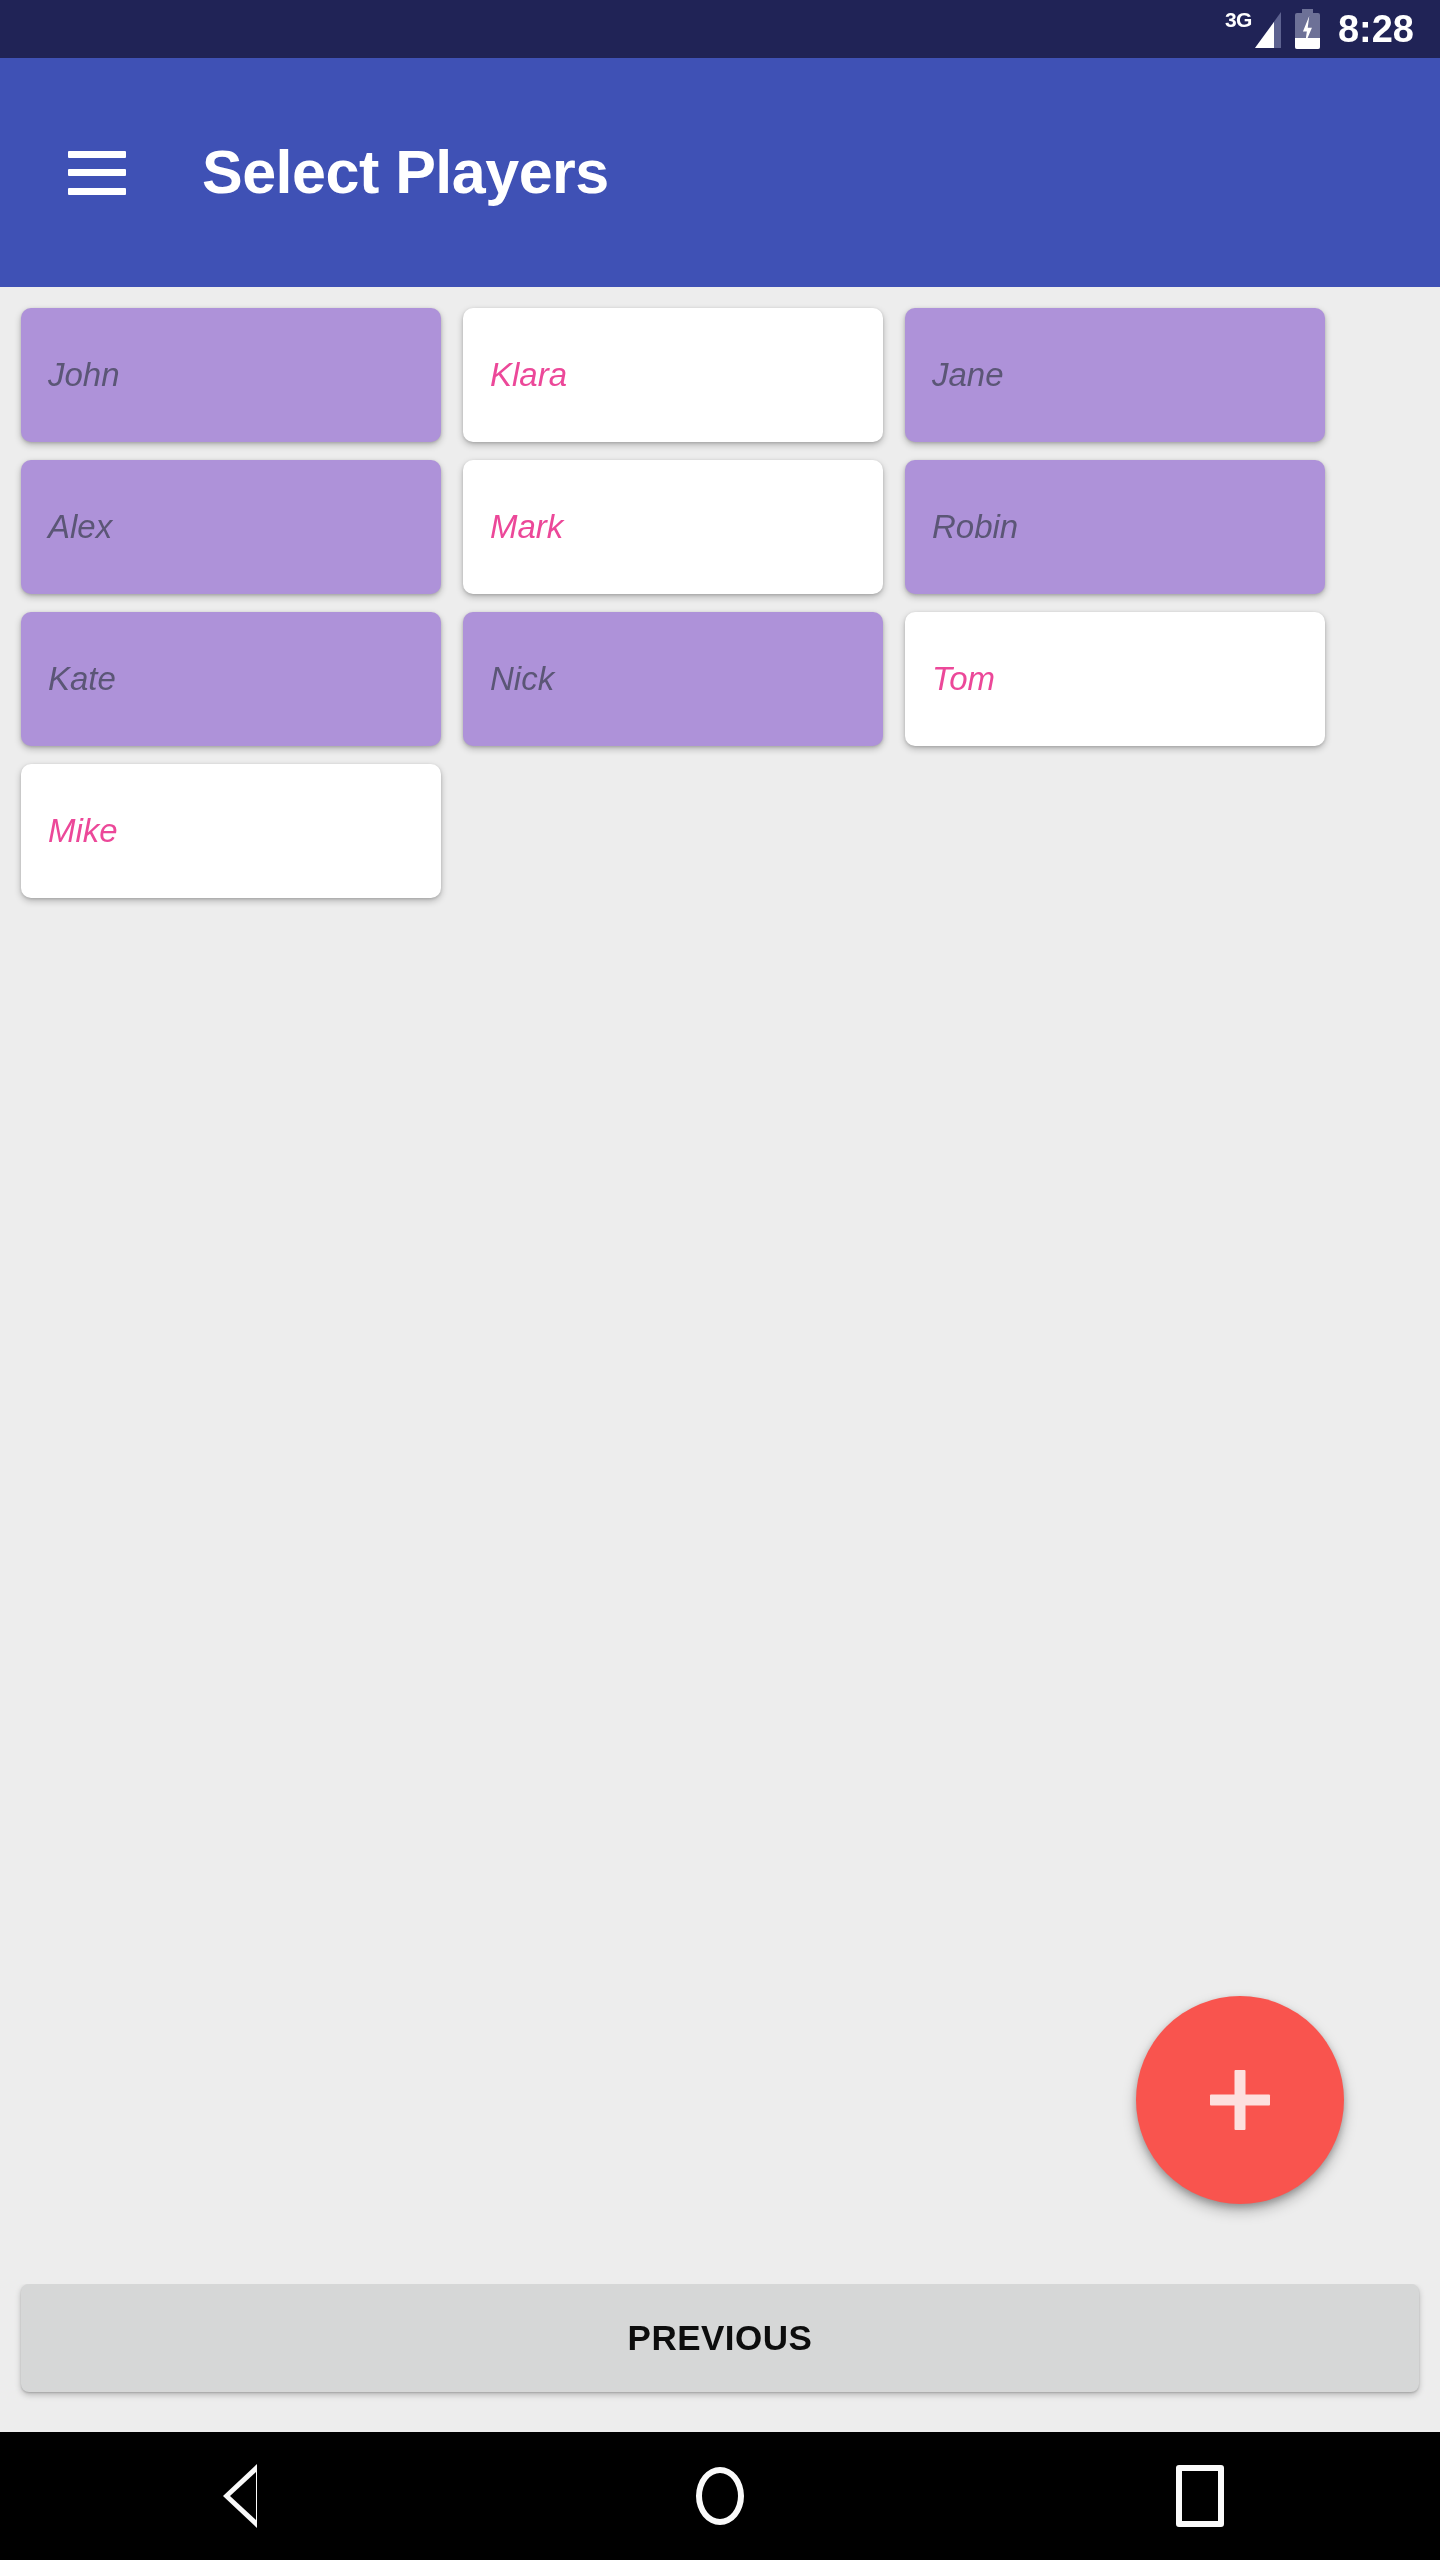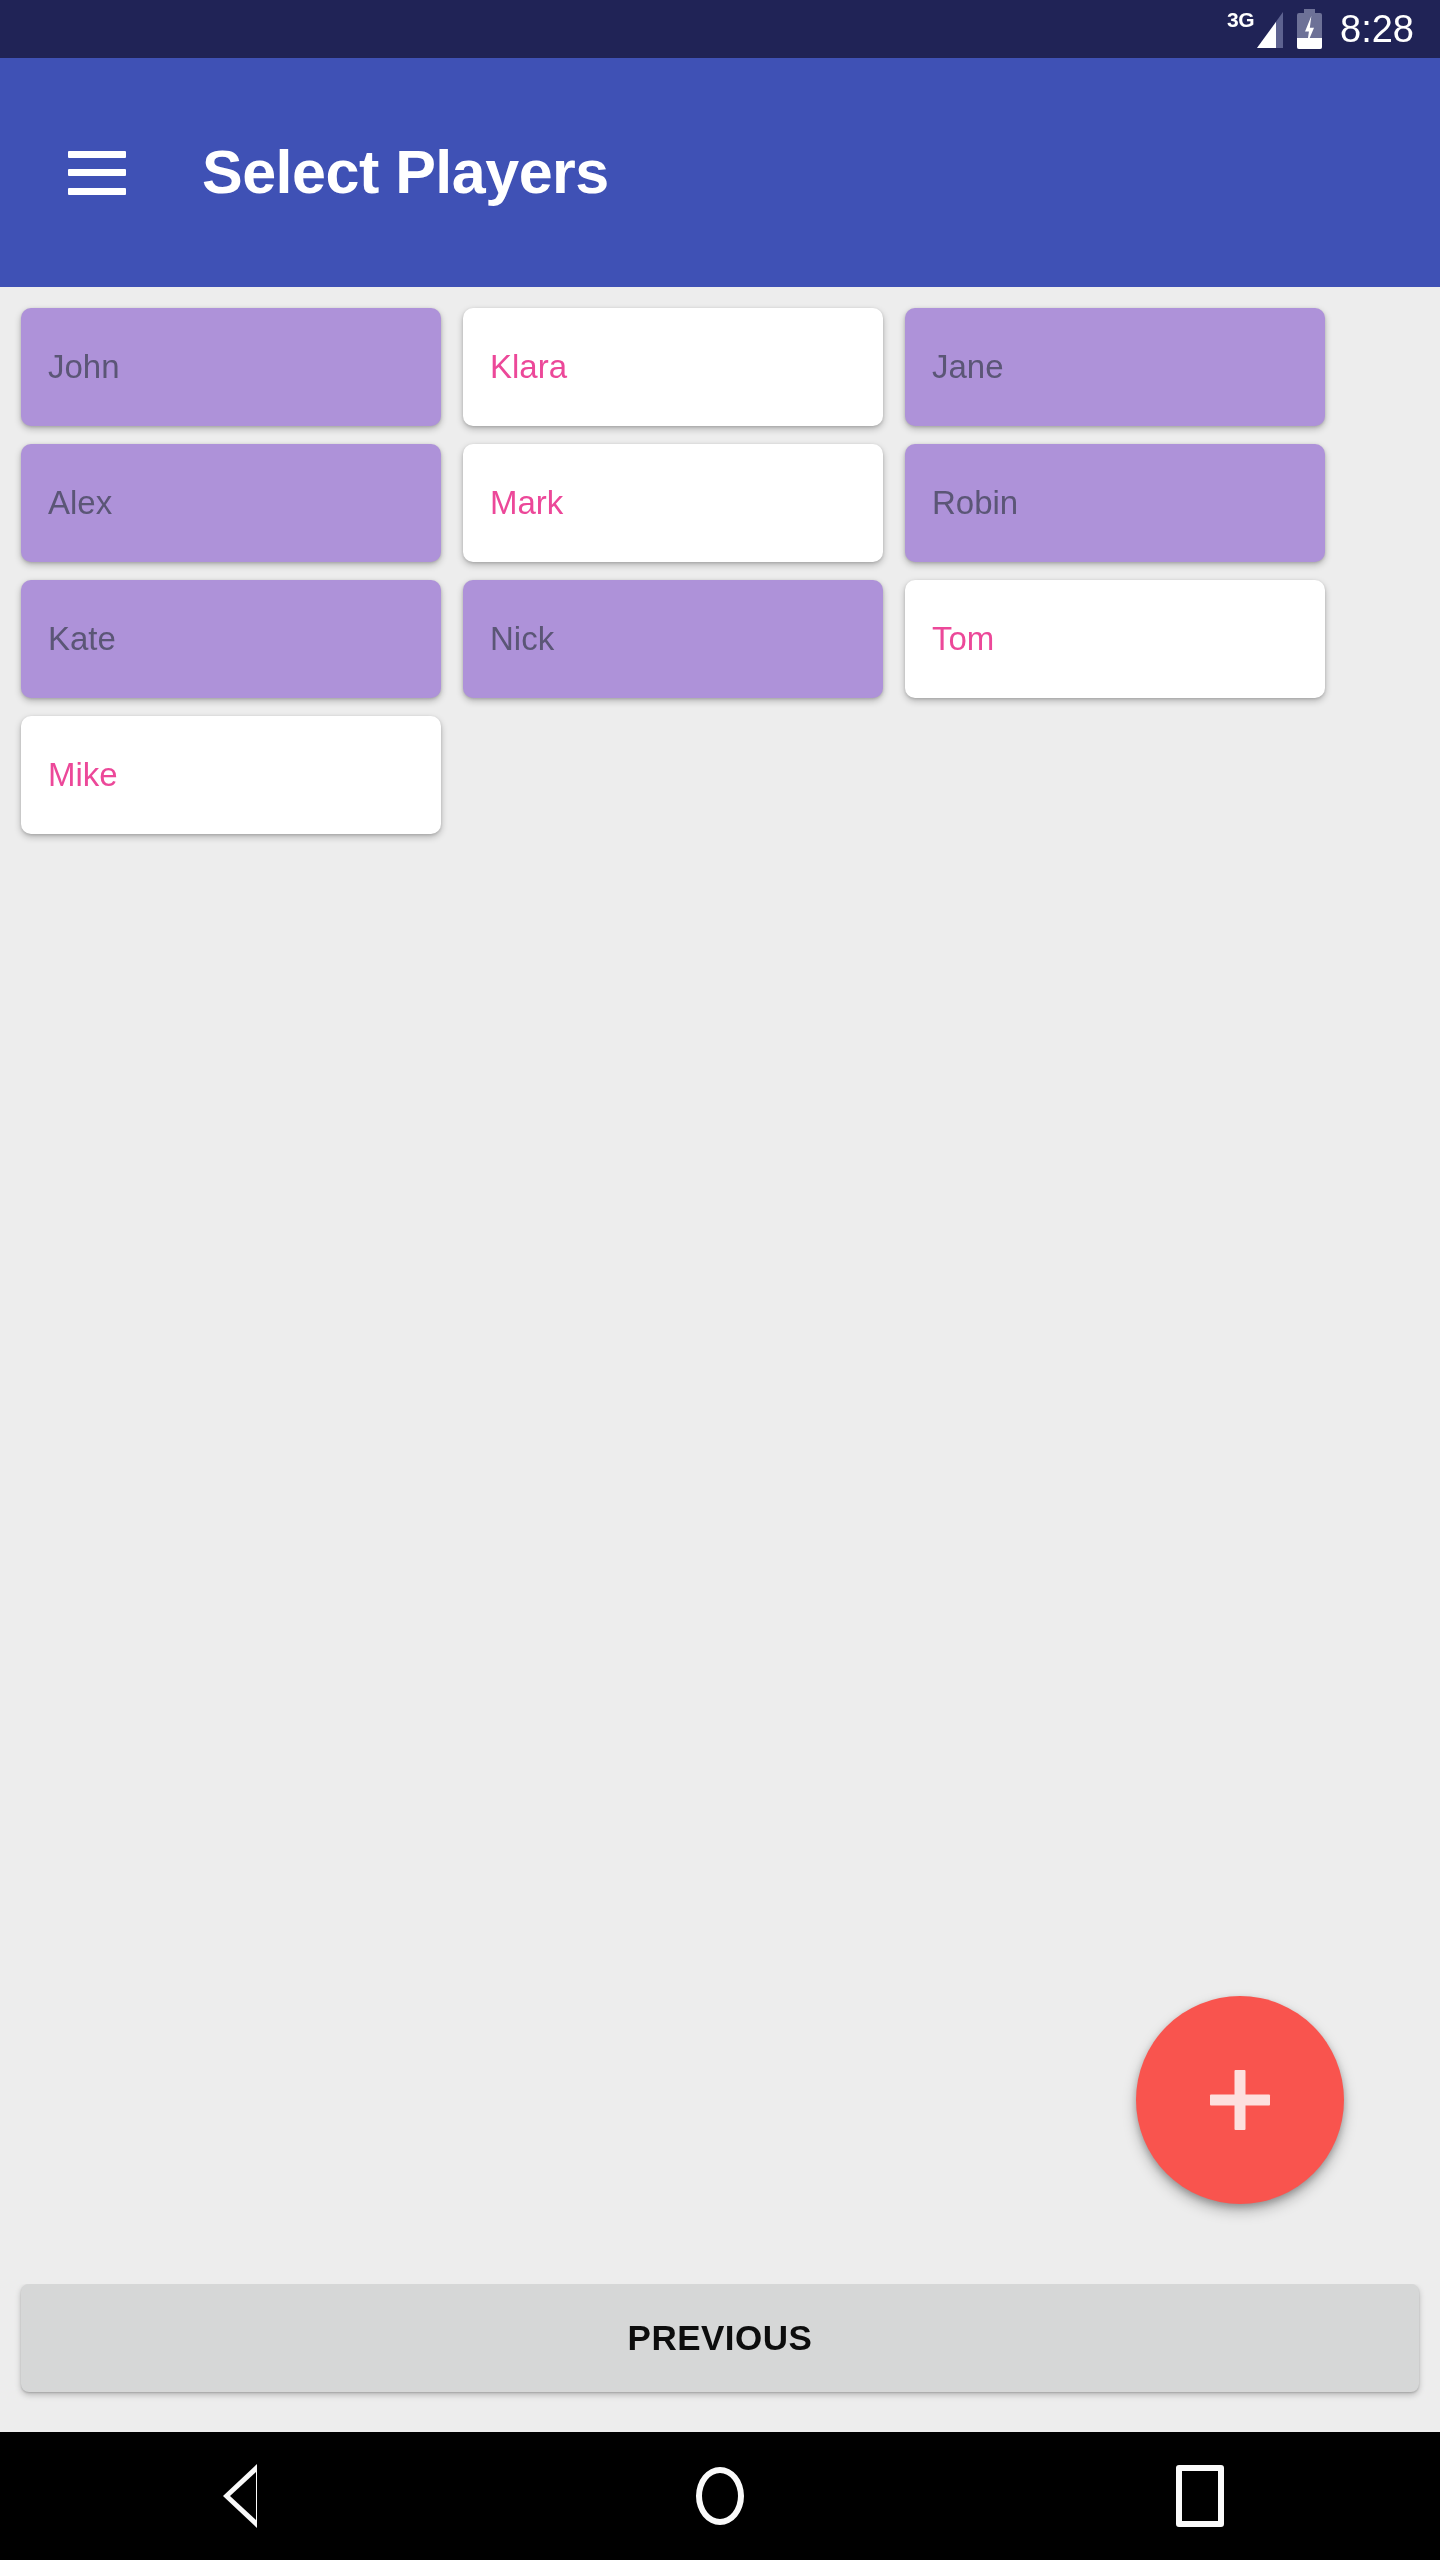--- a/index.html
+++ b/index.html
@@ -108,21 +108,21 @@
     left: 5px;
     top: 7px;
     width: 15px;
     height: 28px;
     background: #ffffff;
     clip-path: polygon(62% 0%, 20% 55%, 46% 55%, 34% 100%, 80% 42%, 52% 42%);
   }
   .status-time {
     font-size: 38px;
     color: #ffffff;
-    font-weight: normal;
+    font-weight: bold;
     letter-spacing: 0px;
     line-height: 1;
     margin-left: 4px;
   }
 
   
   .app-bar {
     height: 229px;
     background: #3f51b5;
     display: flex;
@@ -164,31 +164,32 @@
   }
   .player-grid {
     display: flex;
     flex-wrap: wrap;
     padding: 12px 10px 0 10px;
     box-sizing: border-box;
     align-content: flex-start;
   }
   .player-card {
     width: 420px;
-    height: 118px;
+    height: 134px;
     margin: 9px 11px;
     border-radius: 10px;
     box-sizing: border-box;
     display: flex;
     align-items: center;
     padding-left: 27px;
     font-size: 33px;
     box-shadow: 0 3px 7px rgba(0,0,0,0.24), 0 1px 3px rgba(0,0,0,0.14);
     cursor: pointer;
     user-select: none;
+    font-style: italic;
   }
   .player-card.selected {
     background: #ae92d9;
     color: #5b5676;
   }
   .player-card.unselected {
     background: #ffffff;
     color: #ec4899;
   }
 

